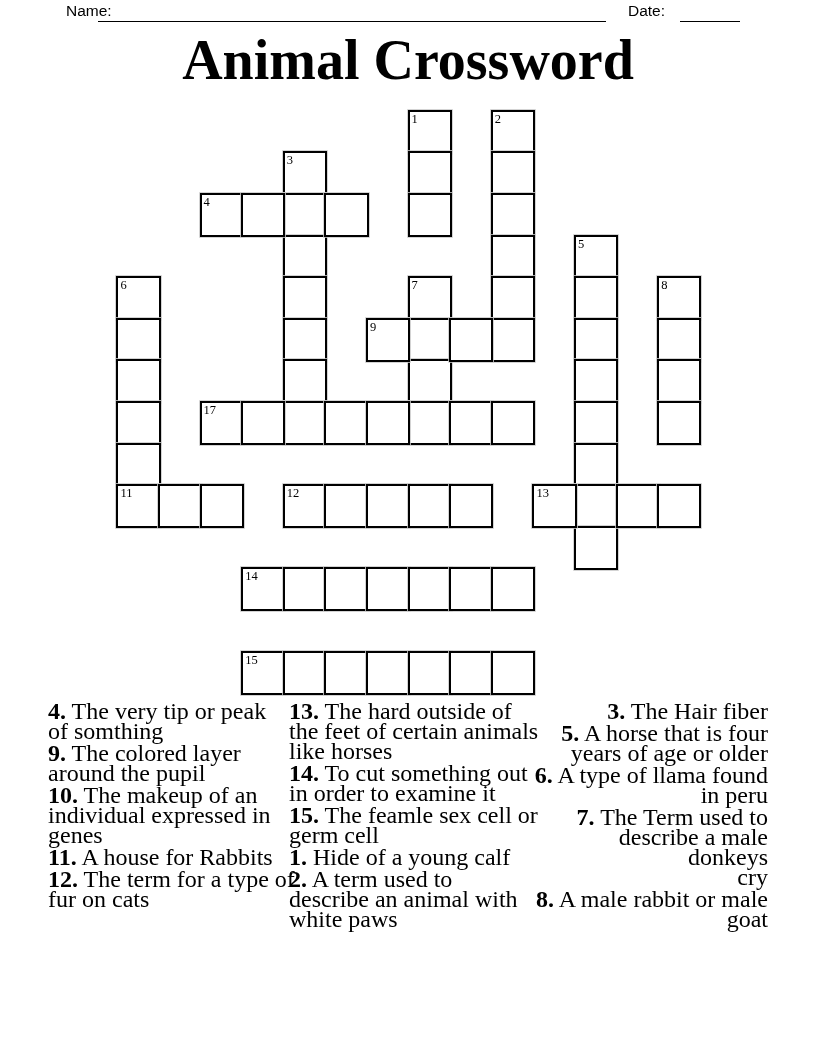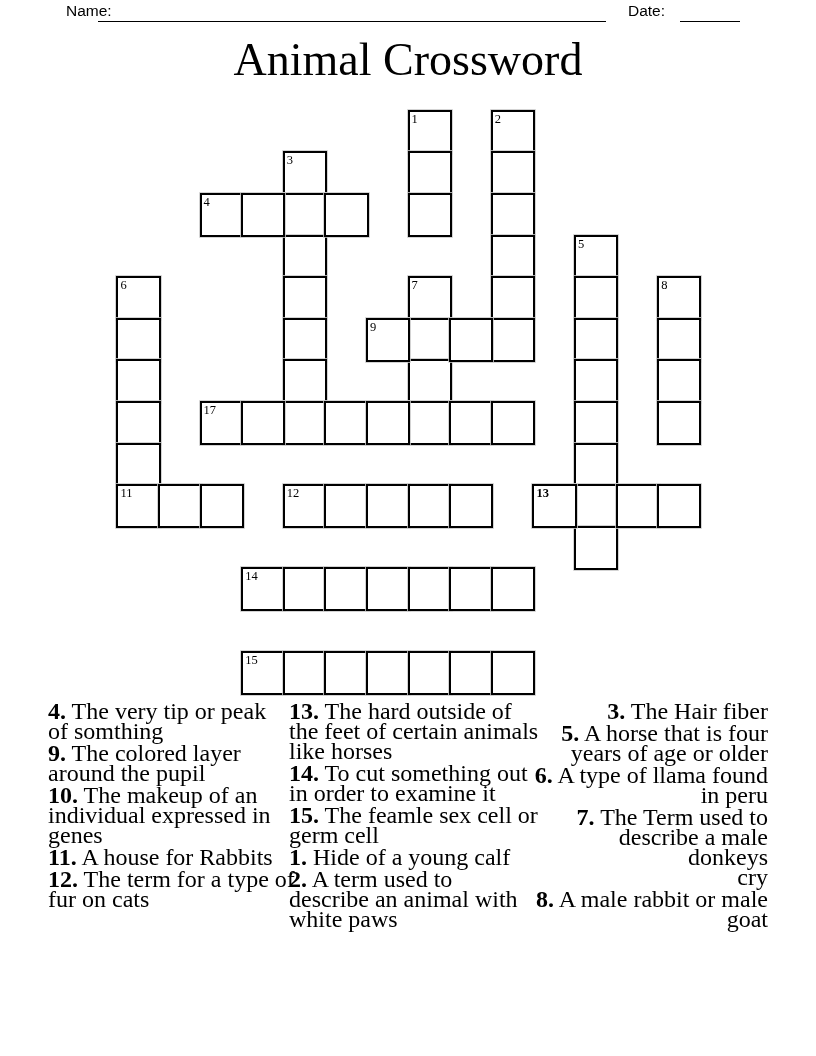--- a/index.html
+++ b/index.html
@@ -22,22 +22,23 @@
   .write-line{
     position:absolute;top:3px;height:18px;
     border-bottom:1.8px solid #000;
   }
   #name-line{left:98px;width:508px;}
   #date-line{left:680px;width:60px;}
   
   #page-title{
     position:absolute;top:34px;left:0;width:816px;
     text-align:center;
-    font-size:46px;line-height:52px;
+    font-size:56px;line-height:52px;
     font-family:"Liberation Serif",serif;
+    font-weight:bold;
   }
   
   #grid{position:absolute;left:0;top:0;width:816px;height:700px;}
   .cell{
     position:absolute;
     box-sizing:border-box;
     background:#fff;
     border:2.6px solid #000;
     box-shadow:0 0 0 0.8px #c9c9c9;
   }
@@ -149,21 +150,21 @@
     <div class="cell" style="left: 490.8px; top: 400.9px; width: 44.2px; height: 44.2px;"></div>
     <div class="cell" style="left: 158px; top: 484.1px; width: 44.2px; height: 44.2px;"></div>
     <div class="cell" style="left: 199.6px; top: 484.1px; width: 44.2px; height: 44.2px;"></div>
     <div class="cell" style="left: 282.8px; top: 484.1px; width: 44.2px; height: 44.2px;">
       <span class="cellnum">12</span>
     </div>
     <div class="cell" style="left: 324.4px; top: 484.1px; width: 44.2px; height: 44.2px;"></div>
     <div class="cell" style="left: 366px; top: 484.1px; width: 44.2px; height: 44.2px;"></div>
     <div class="cell" style="left: 407.6px; top: 484.1px; width: 44.2px; height: 44.2px;"></div>
     <div class="cell" style="left: 449.2px; top: 484.1px; width: 44.2px; height: 44.2px;"></div>
-    <div class="cell" style="left: 532.4px; top: 484.1px; width: 44.2px; height: 44.2px; font-weight: bold;">
+    <div class="cell" style="left: 532.4px; top: 484.1px; width: 44.2px; height: 44.2px;">
       <span class="cellnum">13</span>
     </div>
     <div class="cell" style="left: 615.6px; top: 484.1px; width: 44.2px; height: 44.2px;"></div>
     <div class="cell" style="left: 657.2px; top: 484.1px; width: 44.2px; height: 44.2px;"></div>
     <div class="cell" style="left: 241.2px; top: 567.3px; width: 44.2px; height: 44.2px;">
       <span class="cellnum">14</span>
     </div>
     <div class="cell" style="left: 282.8px; top: 567.3px; width: 44.2px; height: 44.2px;"></div>
     <div class="cell" style="left: 324.4px; top: 567.3px; width: 44.2px; height: 44.2px;"></div>
     <div class="cell" style="left: 366px; top: 567.3px; width: 44.2px; height: 44.2px;"></div>

